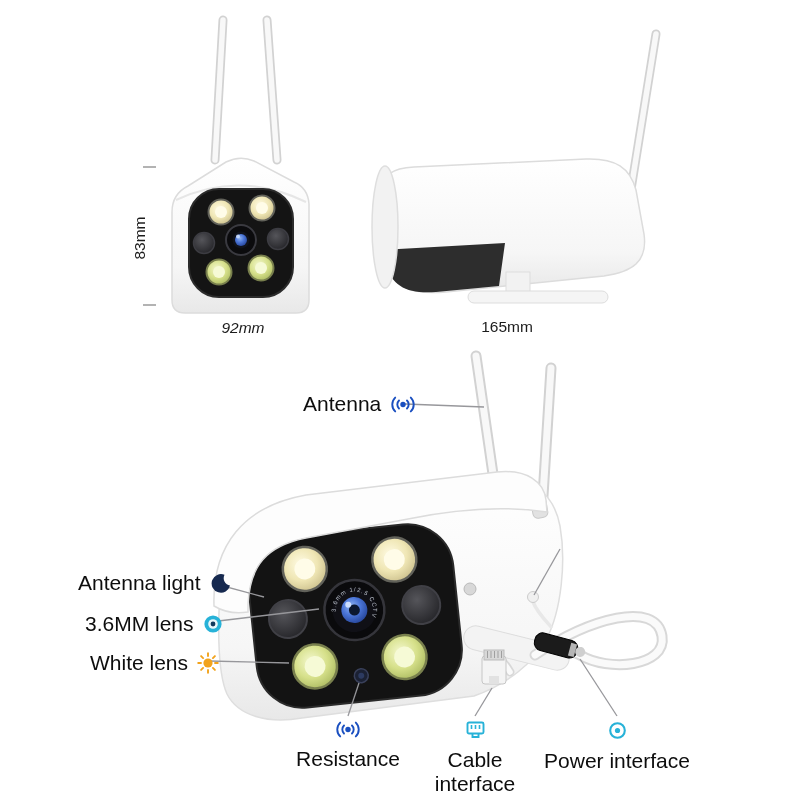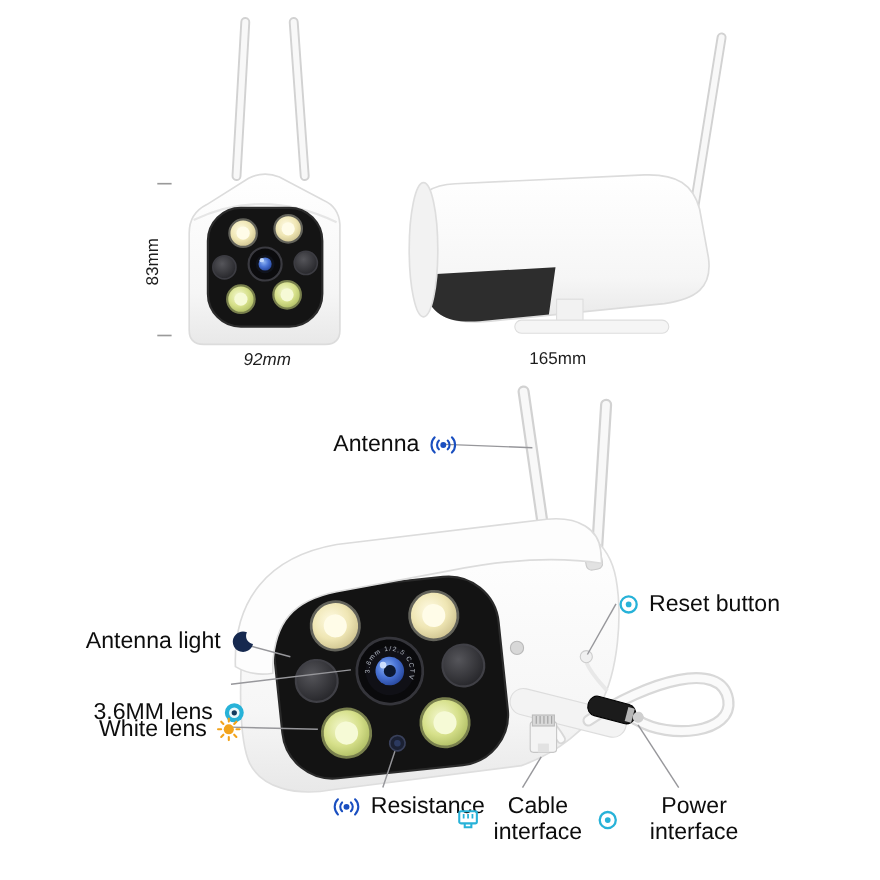--- a/index.html
+++ b/index.html
@@ -1,20 +1,20 @@
 <!DOCTYPE html>
 <html><head>
 <meta charset="utf-8">
 <style>
   * { margin:0; padding:0; box-sizing:border-box; }
   html,body { width:800px; height:800px; background:#ffffff; font-family:"Liberation Sans", sans-serif; }
   .canvas { position:relative; width:800px; height:800px; background:#ffffff; overflow:hidden; }
   .art { position:absolute; left:0; top:0; }
   .label { position:absolute; display:flex; align-items:center; gap:9px; font-size:21px; color:#0d0d0d; white-space:nowrap; }
-  .label.col { gap:9px; white-space:normal; text-align:center; }
+  .label.col { flex-direction:column; gap:9px; white-space:normal; text-align:center; }
   .icon { display:flex; align-items:center; }
   .icon svg { display:block; }
   .dim { position:absolute; text-align:center; font-size:15.5px; color:#1c1c1c; }
   .dim-v { transform:rotate(-90deg); }
 </style>
 </head>
 <body>
 
 <div class="canvas">
 
@@ -181,40 +181,31 @@
       <svg width="26" height="17" viewBox="0 0 26 17">
           <circle cx="13" cy="8.5" r="2.7" fill="#1a4fc0"></circle>
           <path d="M9 4.5 A5.6 5.6 0 0 0 9 12.5" stroke="#1a4fc0" stroke-width="1.9" fill="none" stroke-linecap="round"></path>
           <path d="M5.2 1.6 A9.6 9.6 0 0 0 5.2 15.4" stroke="#1a4fc0" stroke-width="1.9" fill="none" stroke-linecap="round"></path>
           <path d="M17 4.5 A5.6 5.6 0 0 1 17 12.5" stroke="#1a4fc0" stroke-width="1.9" fill="none" stroke-linecap="round"></path>
           <path d="M20.8 1.6 A9.6 9.6 0 0 1 20.8 15.4" stroke="#1a4fc0" stroke-width="1.9" fill="none" stroke-linecap="round"></path>
         </svg>
     </span>
   </div>
 
-  <div class="label" style="left:562px; top:537px;">
-    <span class="icon">
-      <svg width="19" height="19" viewBox="0 0 19 19">
-          <circle cx="9.5" cy="9.5" r="7.3" stroke="#27b2d8" stroke-width="2.1" fill="none"></circle>
-          <circle cx="9.5" cy="9.5" r="2.6" fill="#27b2d8"></circle>
-        </svg>
-    </span>
-    <span>Reset button</span>
-  </div>
 
   <div class="label" style="left:78px; top:571px;">
     <span>Antenna light</span>
     <span class="icon">
       <svg width="21" height="21" viewBox="0 0 21 21">
           <path d="M14.5 1.8 A9.3 9.3 0 1 0 20 12.5 A7.4 7.4 0 0 1 14.5 1.8 Z" fill="#16294f"></path>
         </svg>
     </span>
   </div>
 
-  <div class="label" style="left:85px; top:612px;margin-top:24px;">
+  <div class="label" style="left:85px; top:612px;">
     <span>3.6MM lens</span>
     <span class="icon">
       <svg width="20" height="20" viewBox="0 0 20 20">
           <circle cx="10" cy="10" r="8.6" fill="#27b2d8"></circle>
           <circle cx="10" cy="10" r="4.8" fill="#e9f7fb"></circle>
           <circle cx="10" cy="10" r="2.4" fill="#123a5e"></circle>
         </svg>
     </span>
   </div>
 

